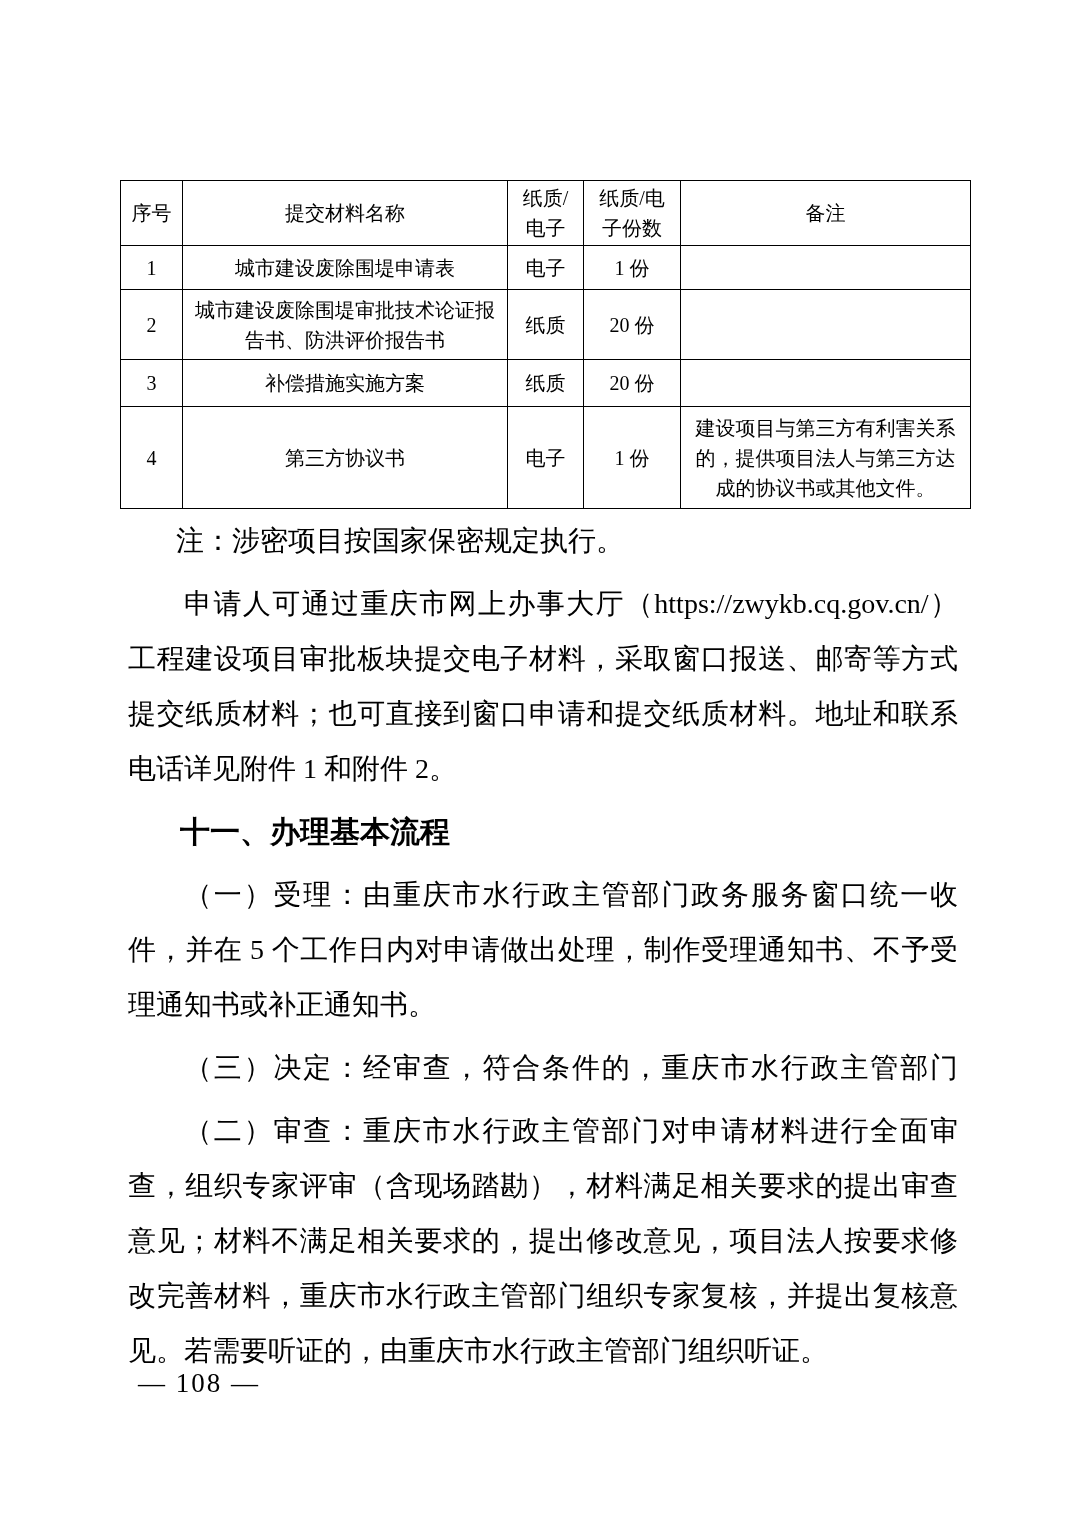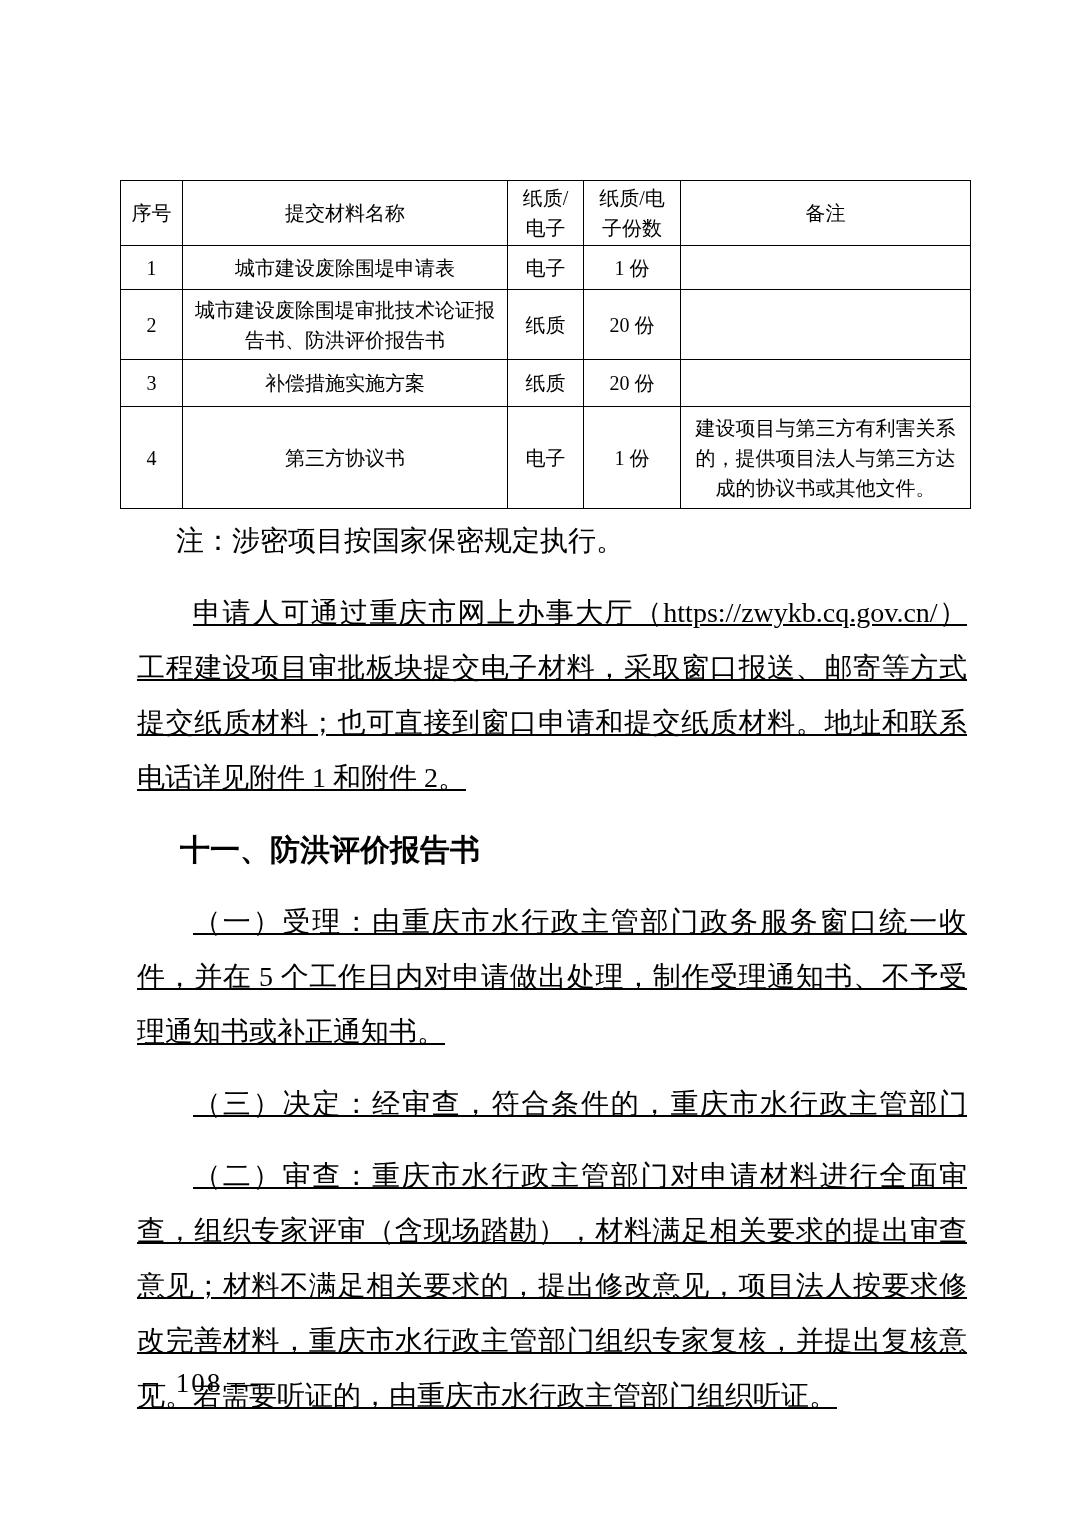--- a/index.html
+++ b/index.html
@@ -60,28 +60,27 @@
   .sec-heading {
     margin:0;
     width:830px;
     font-family:"Liberation Sans","DejaVu Sans",sans-serif;
     font-weight:bold;
     font-size:30px;
     line-height:55px;
     text-indent:2em;
   }
   .para {
-    margin:17px;
+    margin:8px;
     width:830px;
     font-size:28px;
     line-height:55px;
     text-indent:2em;
     text-align:justify;
     text-justify:inter-character;
-    text-decoration:underline;
   }
   .force-last { text-align-last:justify; }
   .page-number {
     position:absolute;
     left:126px;
     top:1366px;
     font-size:27px;
     line-height:34px;
     letter-spacing:2px;
     margin-left:12px;
@@ -137,21 +136,21 @@
           <td>1 份</td>
           <td class="remark-long">建设项目与第三方有利害关系的，提供项目法人与第三方达成的协议书或其他文件。</td>
         </tr>
       </tbody>
     </table>
 
     <p class="note">注：涉密项目按国家保密规定执行。</p>
 
     <p class="para">申请人可通过重庆市网上办事大厅（https://zwykb.cq.gov.cn/）工程建设项目审批板块提交电子材料，采取窗口报送、邮寄等方式提交纸质材料；也可直接到窗口申请和提交纸质材料。地址和联系电话详见附件 1 和附件 2。</p>
 
-    <h2 class="sec-heading">十一、防洪评价报告书</h2>
+    <h2 class="sec-heading">十一、办理基本流程</h2>
     <p class="para">（一）受理：由重庆市水行政主管部门政务服务窗口统一收件，并在 5 个工作日内对申请做出处理，制作受理通知书、不予受理通知书或补正通知书。</p>
     <p class="para force-last">（三）决定：经审查，符合条件的，重庆市水行政主管部门</p>
     <p class="para">（二）审查：重庆市水行政主管部门对申请材料进行全面审查，组织专家评审（含现场踏勘），材料满足相关要求的提出审查意见；材料不满足相关要求的，提出修改意见，项目法人按要求修改完善材料，重庆市水行政主管部门组织专家复核，并提出复核意见。若需要听证的，由重庆市水行政主管部门组织听证。</p>
 
   </div>
 
   <div class="page-number">— 108 —</div>
 </div>
 
 </body></html>

